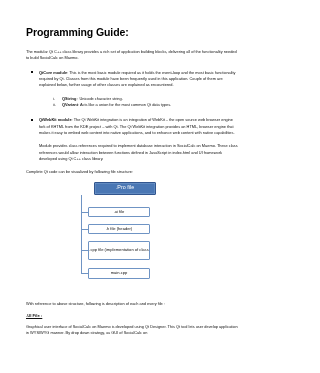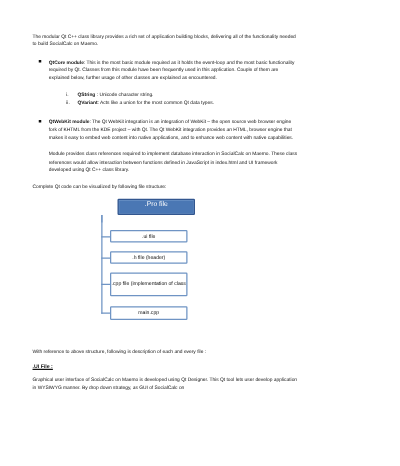--- a/index.html
+++ b/index.html
@@ -165,20 +165,21 @@
     text-decoration: underline;
     margin: 0 0 6px 0;
     color: #111;
   }
 </style>
 </head>
 <body>
 
 <div class="page">
 
+  <h1 class="doc-title">Programming Guide:</h1>
 
   <p class="body-text">The modular Qt C++ class library provides a rich set of application building blocks, delivering all of the functionality needed to build SocialCalc on Maemo.</p>
 
   <ul class="bullets">
     <li>
       <span class="marker"></span>
       <span class="lead">QtCore module</span><span>: This is the most basic module required as it holds the event-loop and the most basic functionality required by Qt.  Classes from this module have been frequently used in this application. Couple of them are explained below, further usage of other classes are explained as encountered.</span>
     </li>
   </ul>
 

